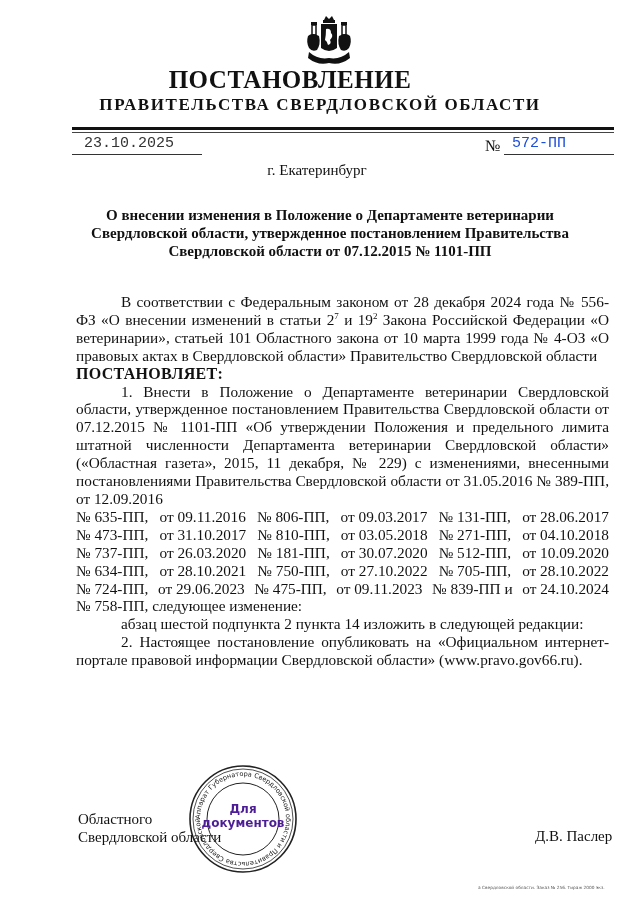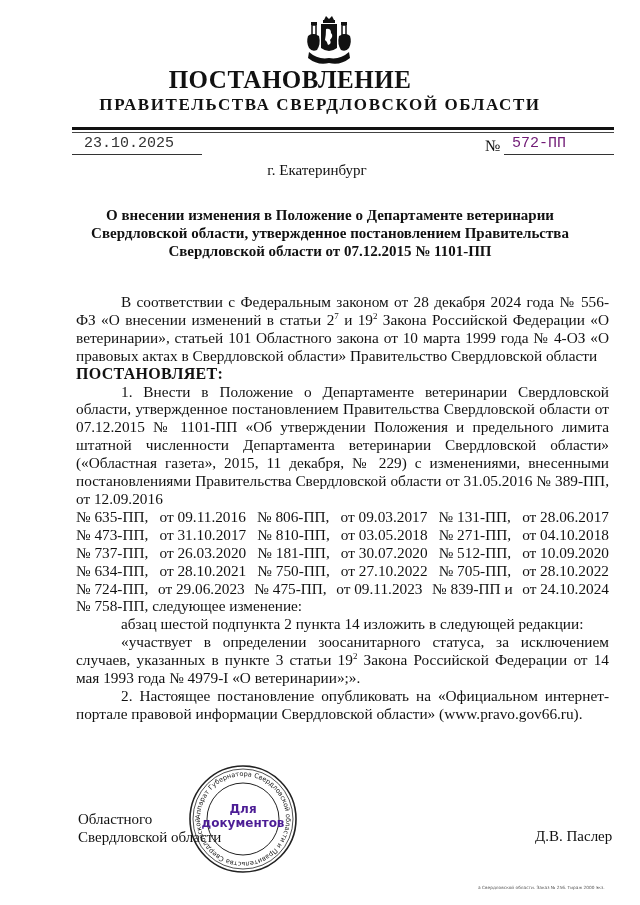--- a/index.html
+++ b/index.html
@@ -11,21 +11,21 @@
   .coat { position: absolute; left: 306px; top: 14px; width: 46px; height: 52px; }
   .title { position: absolute; left: 0; width: 580px; text-align: center; top: 66px; font-size: 25px; font-weight: bold; letter-spacing: 0.5px; }
   .subtitle { position: absolute; left: 0; width: 640px; text-align: center; top: 95px; font-size: 17px; font-weight: bold; letter-spacing: 1.6px; }
 
   .rule-thick { position: absolute; left: 72px; top: 127px; width: 542px; height: 3px; background: #111; }
   .rule-thin  { position: absolute; left: 72px; top: 132px; width: 542px; height: 1px; background: #444; }
 
   .date-val { position: absolute; left: 84px; top: 135px; font-size: 15px; color: #333; }
   .date-line { position: absolute; left: 72px; top: 154px; width: 130px; height: 1px; background: #333; }
   .num-sign { position: absolute; left: 485px; top: 137px; font-size: 16px; }
-  .num-val { position: absolute; left: 512px; top: 135px; font-size: 15px; color: #701a75; }
+  .num-val { position: absolute; left: 512px; top: 135px; font-size: 15px; color: #1d4ed8; }
   .num-line { position: absolute; left: 504px; top: 154px; width: 110px; height: 1px; background: #333; }
   .city { position: absolute; left: 0; width: 594px; text-align: center; padding-left: 40px; box-sizing: border-box; top: 162px; font-size: 15px; }
 
   .heading { position: absolute; left: 90px; width: 480px; text-align: center; top: 206px; font-size: 15px; font-weight: bold; line-height: 18px; }
 
   .body { position: absolute; left: 76px; width: 533px; top: 293px; font-size: 15.3px; line-height: 17.9px; text-align: justify; }
   .body p { margin: 0; }
   .indent { text-indent: 45px; }
   .bold { font-weight: bold; font-size: 16px; letter-spacing: 0.3px; }
   sup { font-size: 9px; line-height: 0; vertical-align: 6px; }
@@ -121,21 +121,20 @@
           <span>№ 724-ПП,</span>
           <span>от 29.06.2023</span>
           <span>№ 475-ПП,</span>
           <span>от 09.11.2023</span>
           <span>№ 839-ПП и</span>
           <span>от 24.10.2024</span>
         </div>
       </div>
     <p>№ 758-ПП, следующее изменение:</p>
     <p class="indent">абзац шестой подпункта 2 пункта 14 изложить в следующей редакции:</p>
-    <p class="indent"><span>«участвует в определении зоосанитарного статуса, за исключением случаев, указанных в пункте 3 статьи 19</span><sup>2</sup><span> Закона Российской Федерации от 14 мая 1993 года № 4979-I «О ветеринарии»;».</span></p>
     <p class="indent">2. Настоящее постановление опубликовать на «Официальном интернет-портале правовой информации Свердловской области» (www.pravo.gov66.ru).</p>
   </div>
 
   <div class="sign-left">
     <div>Областного</div>
     <div>Свердловской области</div>
   </div>
   <div class="sign-right">Д.В. Паслер</div>
 
   <div class="stamp">

